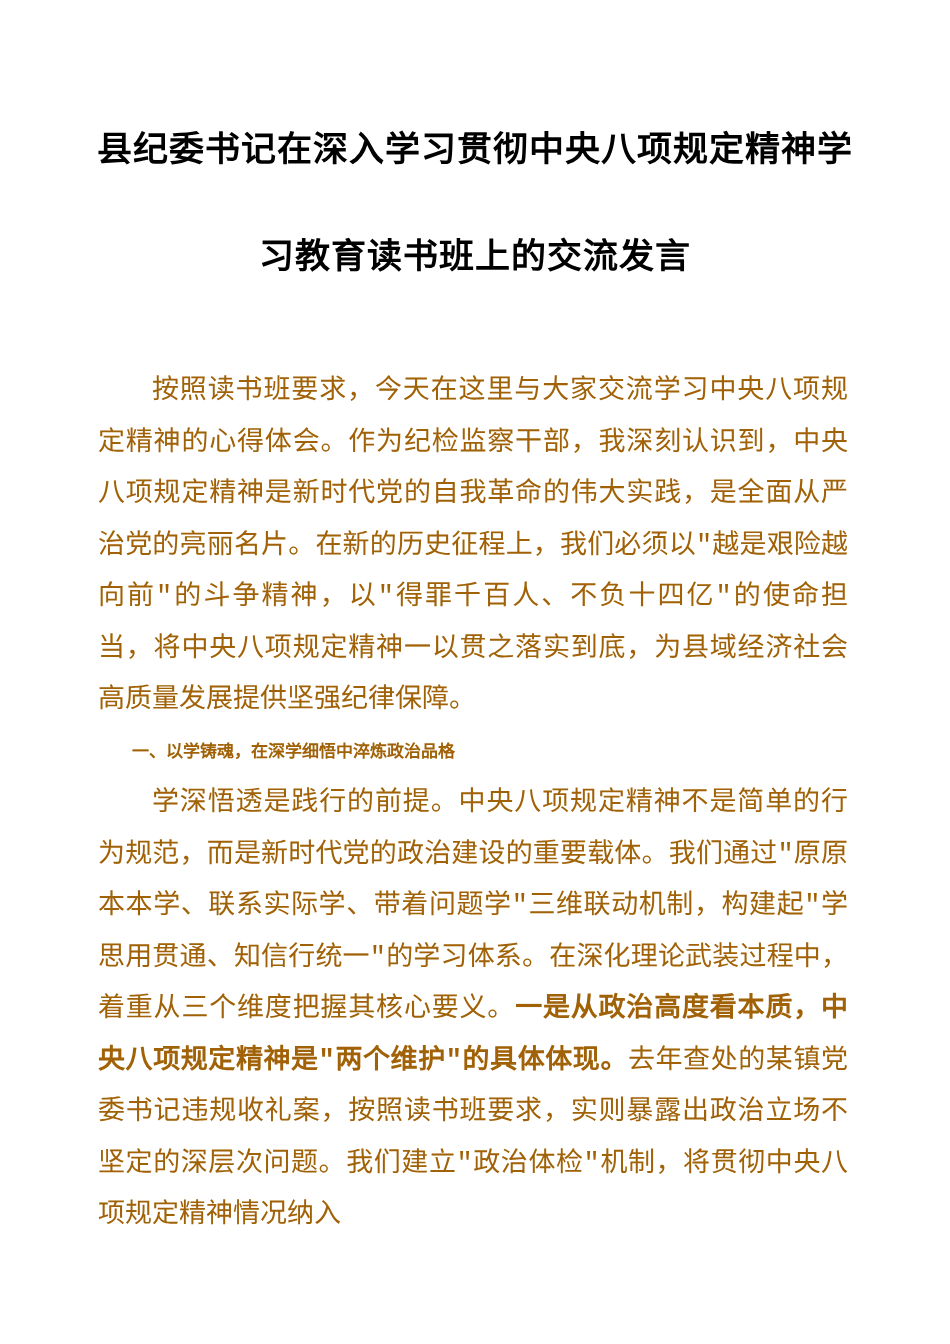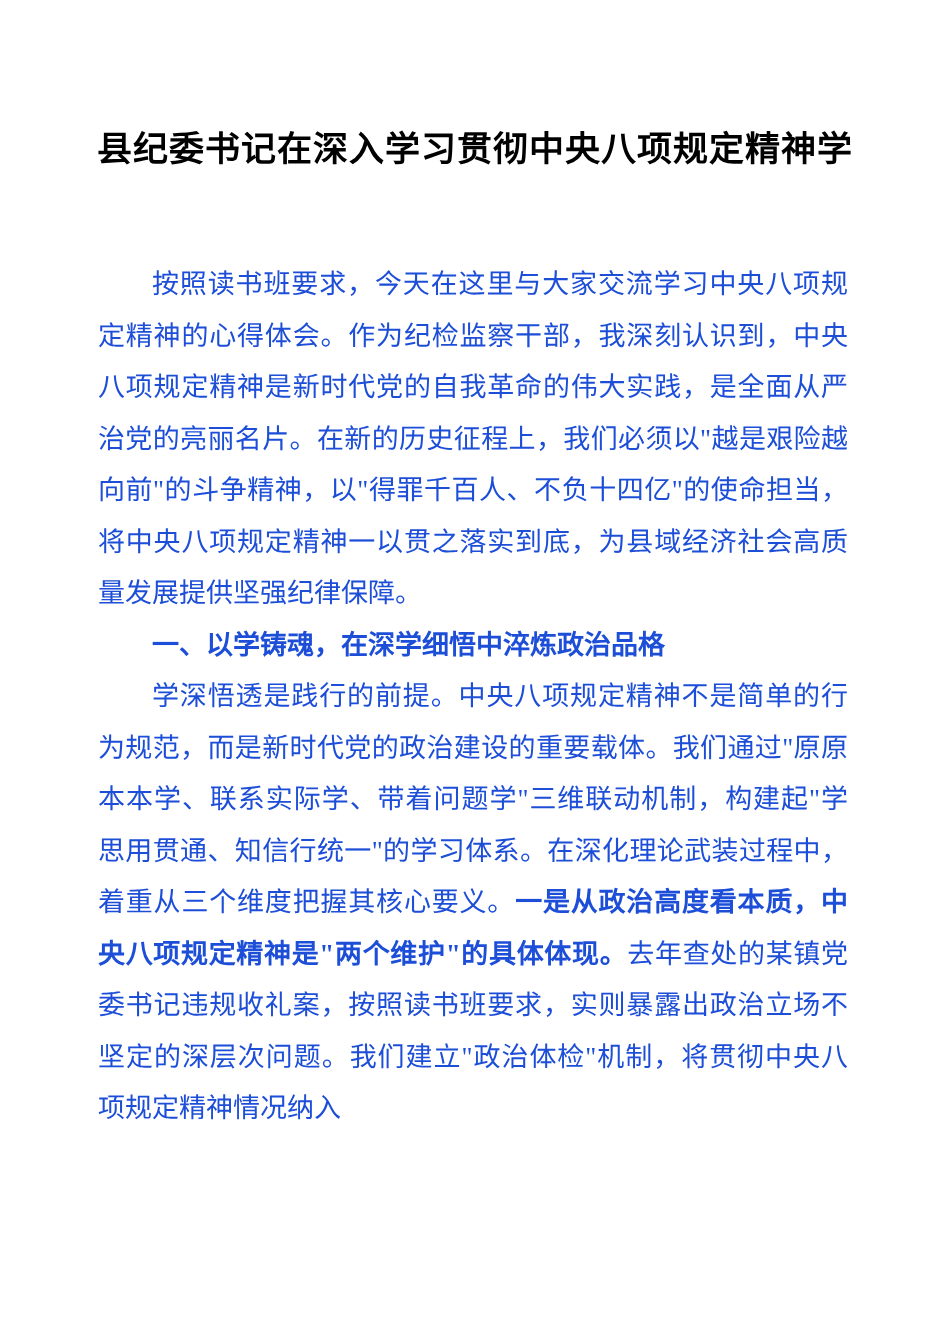--- a/index.html
+++ b/index.html
@@ -24,49 +24,50 @@
     line-height: 107px;
     text-align: center;
     letter-spacing: 1px;
   }
   .title-line {
     display: block;
     white-space: nowrap;
   }
   .body-text {
     margin: 57px 102px 0 98px;
-    font-family: Liberation Serif, serif;
+    font-family: Liberation Mono, monospace;
     font-size: 27px;
     line-height: 51.5px;
     text-align: justify;
-    color: #1d4ed8;
+    color: #a16207;
   }
   .para {
     margin: 0;
     padding: 0;
     text-indent: 2em;
   }
   .section-heading {
     margin: 0;
     padding: 0;
-    font-size: 27px;
+    font-size: 17px;
     line-height: 51.5px;
     font-weight: bold;
     text-indent: 2em;
   }
   .bold-run {
     font-weight: bold;
   }
 </style>
 </head>
 <body>
 
 <div class="page">
   <h1 class="title">
       <span class="title-line">县纪委书记在深入学习贯彻中央八项规定精神学</span>
+      <span class="title-line">习教育读书班上的交流发言</span>
     </h1>
 
   <div class="body-text">
     <p class="para">按照读书班要求，今天在这里与大家交流学习中央八项规定精神的心得体会。作为纪检监察干部，我深刻认识到，中央八项规定精神是新时代党的自我革命的伟大实践，是全面从严治党的亮丽名片。在新的历史征程上，我们必须以"越是艰险越向前"的斗争精神，以"得罪千百人、不负十四亿"的使命担当，将中央八项规定精神一以贯之落实到底，为县域经济社会高质量发展提供坚强纪律保障。</p>
 
     <h2 class="section-heading">一、以学铸魂，在深学细悟中淬炼政治品格</h2>
 
     <p class="para"><span>学深悟透是践行的前提。中央八项规定精神不是简单的行为规范，而是新时代党的政治建设的重要载体。我们通过"原原本本学、联系实际学、带着问题学"三维联动机制，构建起"学思用贯通、知信行统一"的学习体系。在深化理论武装过程中，着重从三个维度把握其核心要义。</span><span class="bold-run">一是从政治高度看本质，中央八项规定精神是"两个维护"的具体体现。</span><span>去年查处的某镇党委书记违规收礼案，按照读书班要求，实则暴露出政治立场不坚定的深层次问题。我们建立"政治体检"机制，将贯彻中央八项规定精神情况纳入</span></p>
   </div>
 </div>

